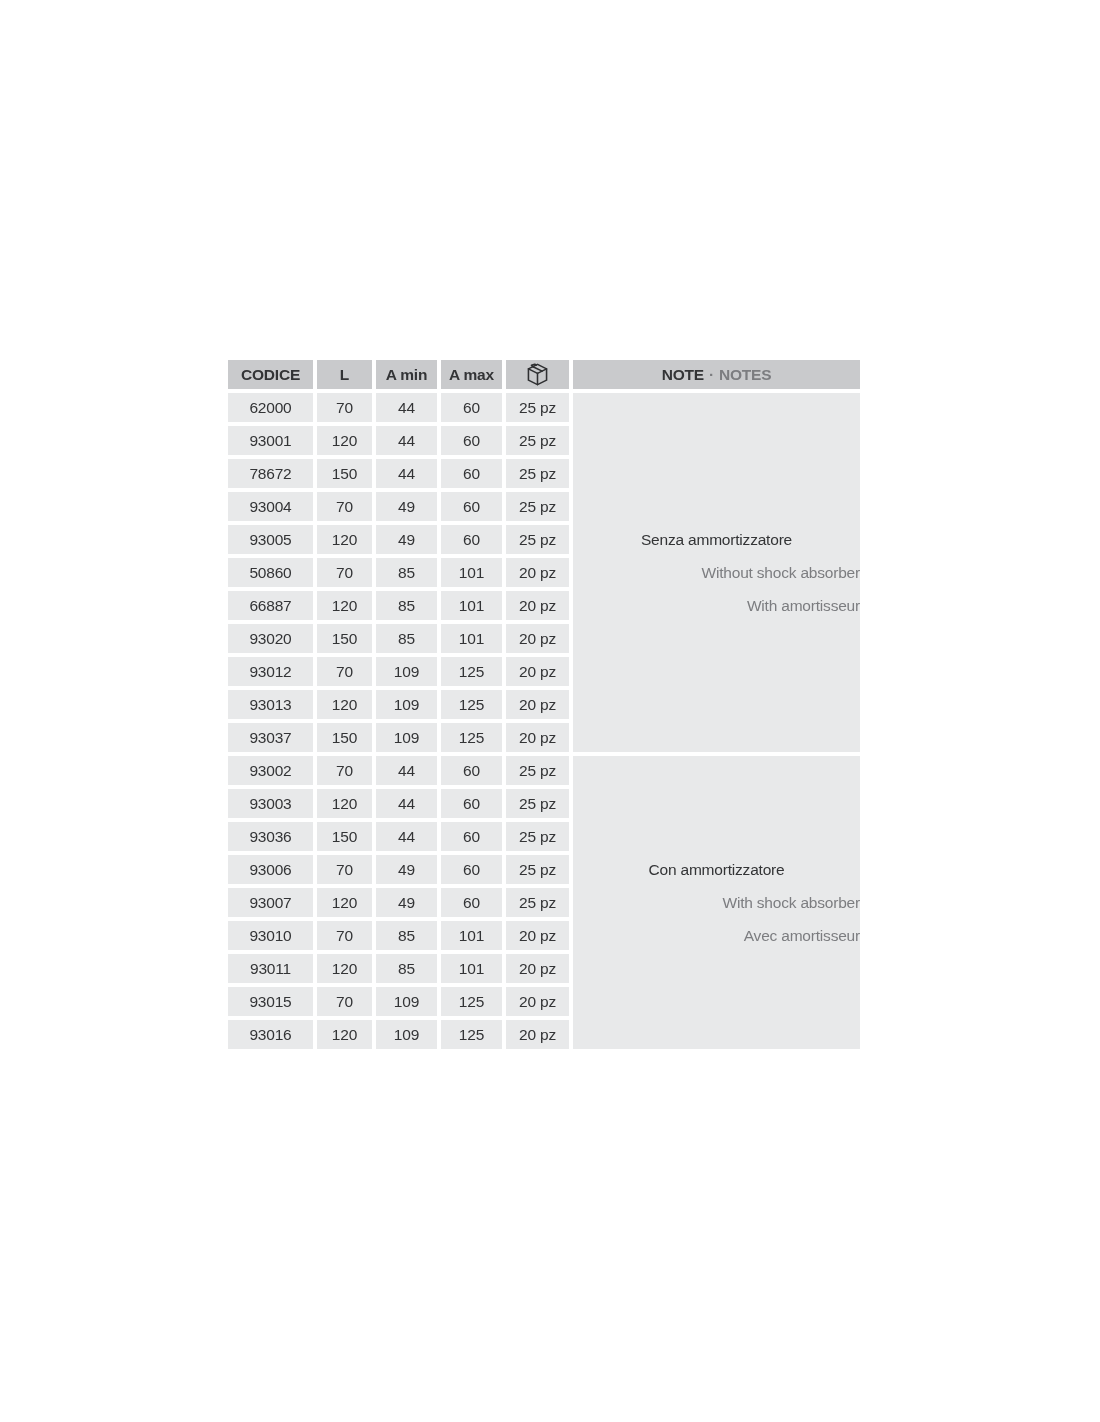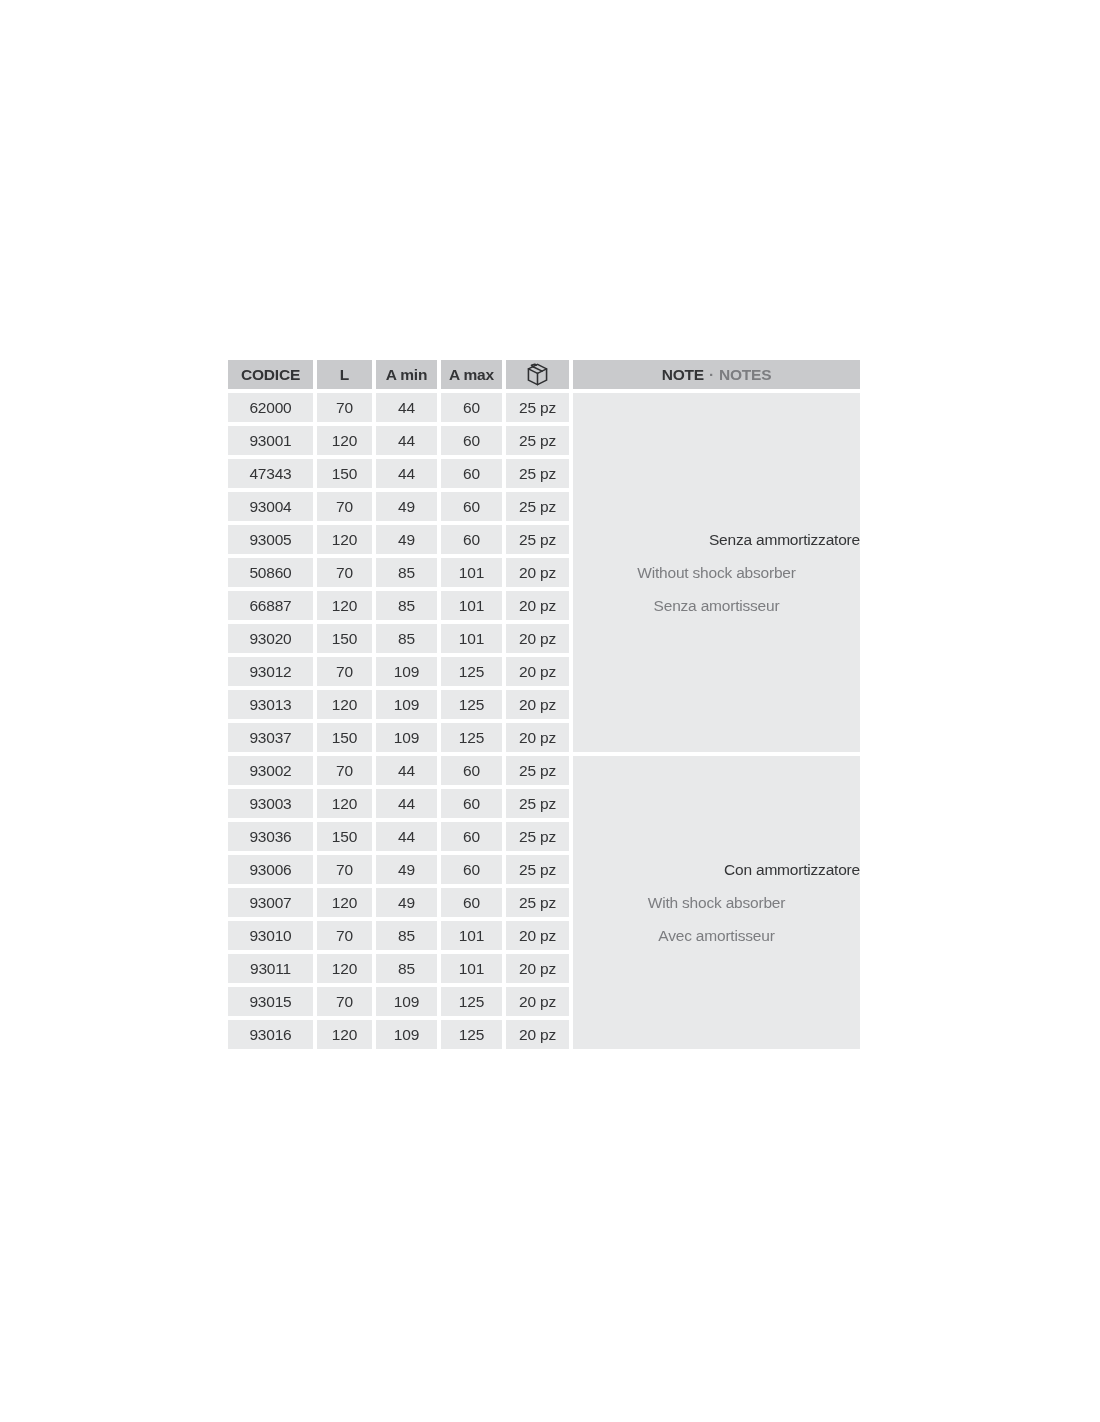--- a/index.html
+++ b/index.html
@@ -61,22 +61,22 @@
     font-size: 15.5px;
     color: var(--text_dark, #333436);
     letter-spacing: -0.2px;
   }
   td.note-cell {
     vertical-align: middle;
     background: var(--cell_bg, #e8e9ea);
     white-space: normal;
   }
   .note-line { font-size: 15.5px; line-height: 33px; letter-spacing: -0.2px; }
-  .note-primary { color: var(--text_dark, #333436); text-align: right; }
-  .note-secondary { color: var(--text_grey, #7c7d80); }
+  .note-primary { color: var(--text_dark, #333436); }
+  .note-secondary { color: var(--text_grey, #7c7d80); text-align: right; }
   .pkg-icon { display: inline-block; vertical-align: middle; }
 </style>
 </head>
 <body>
 
 <div class="page">
   <table class="catalog-table">
     <colgroup>
       <col class="c-codice">
       <col class="c-l">
@@ -108,32 +108,32 @@
     <tbody>
         <tr>
           <td>62000</td>
           <td>70</td>
           <td>44</td>
           <td>60</td>
           <td>25 pz</td>
           <td rowspan="11" class="note-cell">
             <div class="note-line note-primary">Senza ammortizzatore</div>
             <div class="note-line note-secondary">Without shock absorber</div>
-            <div class="note-line note-secondary">Senza amortisseur</div>
+            <div class="note-line note-secondary">With amortisseur</div>
           </td>
         </tr>
         <tr>
           <td>93001</td>
           <td>120</td>
           <td>44</td>
           <td>60</td>
           <td>25 pz</td>
         </tr>
         <tr>
-          <td>47343</td>
+          <td>78672</td>
           <td>150</td>
           <td>44</td>
           <td>60</td>
           <td>25 pz</td>
         </tr>
         <tr>
           <td>93004</td>
           <td>70</td>
           <td>49</td>
           <td>60</td>

